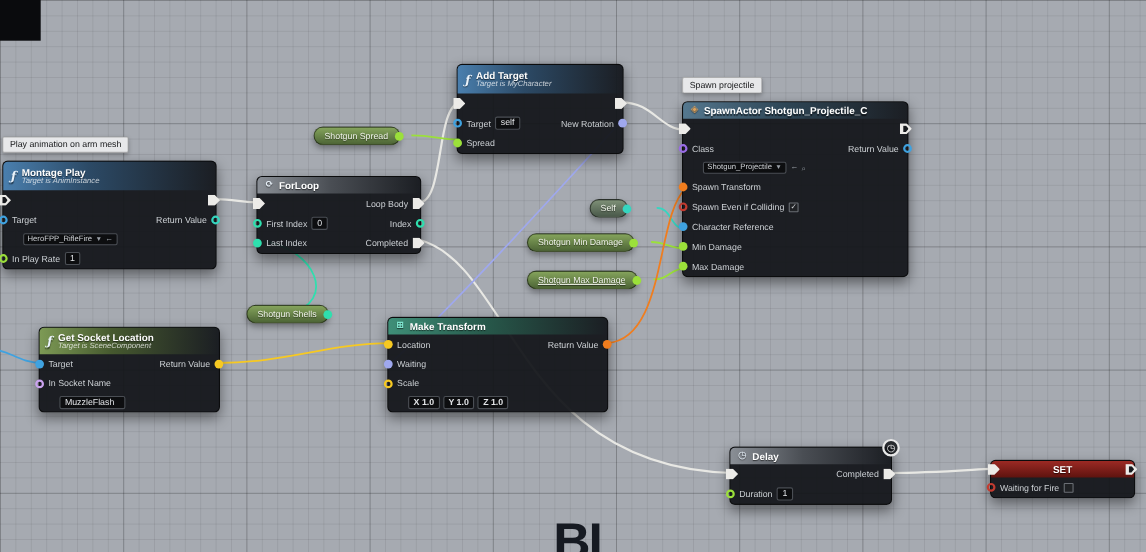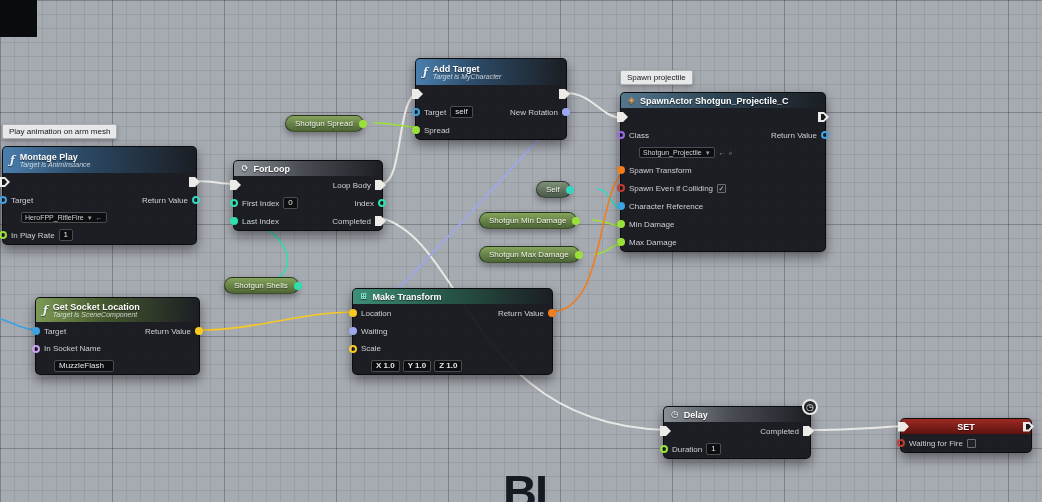--- a/index.html
+++ b/index.html
@@ -396,21 +396,21 @@
     <span class="pin filled" style="--c:#9be03a"></span>
   </div>
   <div class="pill muted" style="left:536px; top:181px;">
     <span>Self</span>
     <span class="pin filled" style="--c:#35d6c0"></span>
   </div>
   <div class="pill" style="left:479px; top:212px;">
     <span>Shotgun Min Damage</span>
     <span class="pin filled" style="--c:#9be03a"></span>
   </div>
-  <div class="pill" style="left:479px; top:246px;">
+  <div class="pill" style="left:479px; top:246px;text-decoration:underline;">
     <span>Shotgun Max Damage</span>
     <span class="pin filled" style="--c:#9be03a"></span>
   </div>
   <div class="pill" style="left:176px; top:277px;margin-left:48px;">
     <span>Shotgun Shells</span>
     <span class="pin filled" style="--c:#2fdfae"></span>
   </div>
 
 </div>
 

